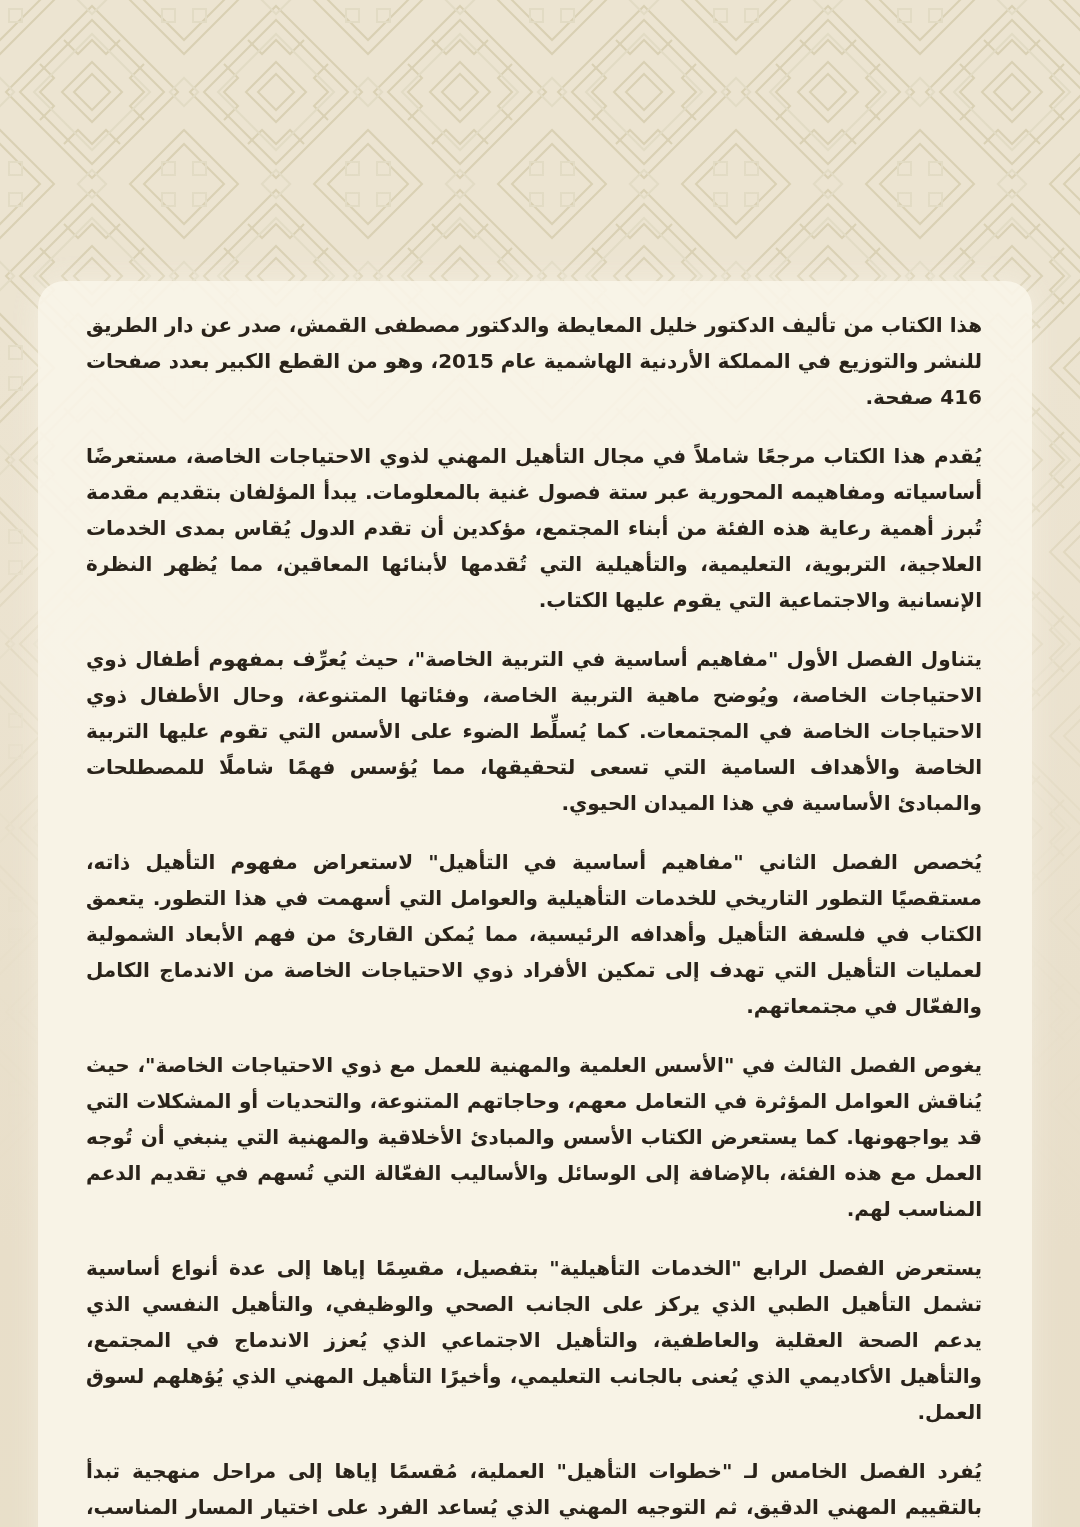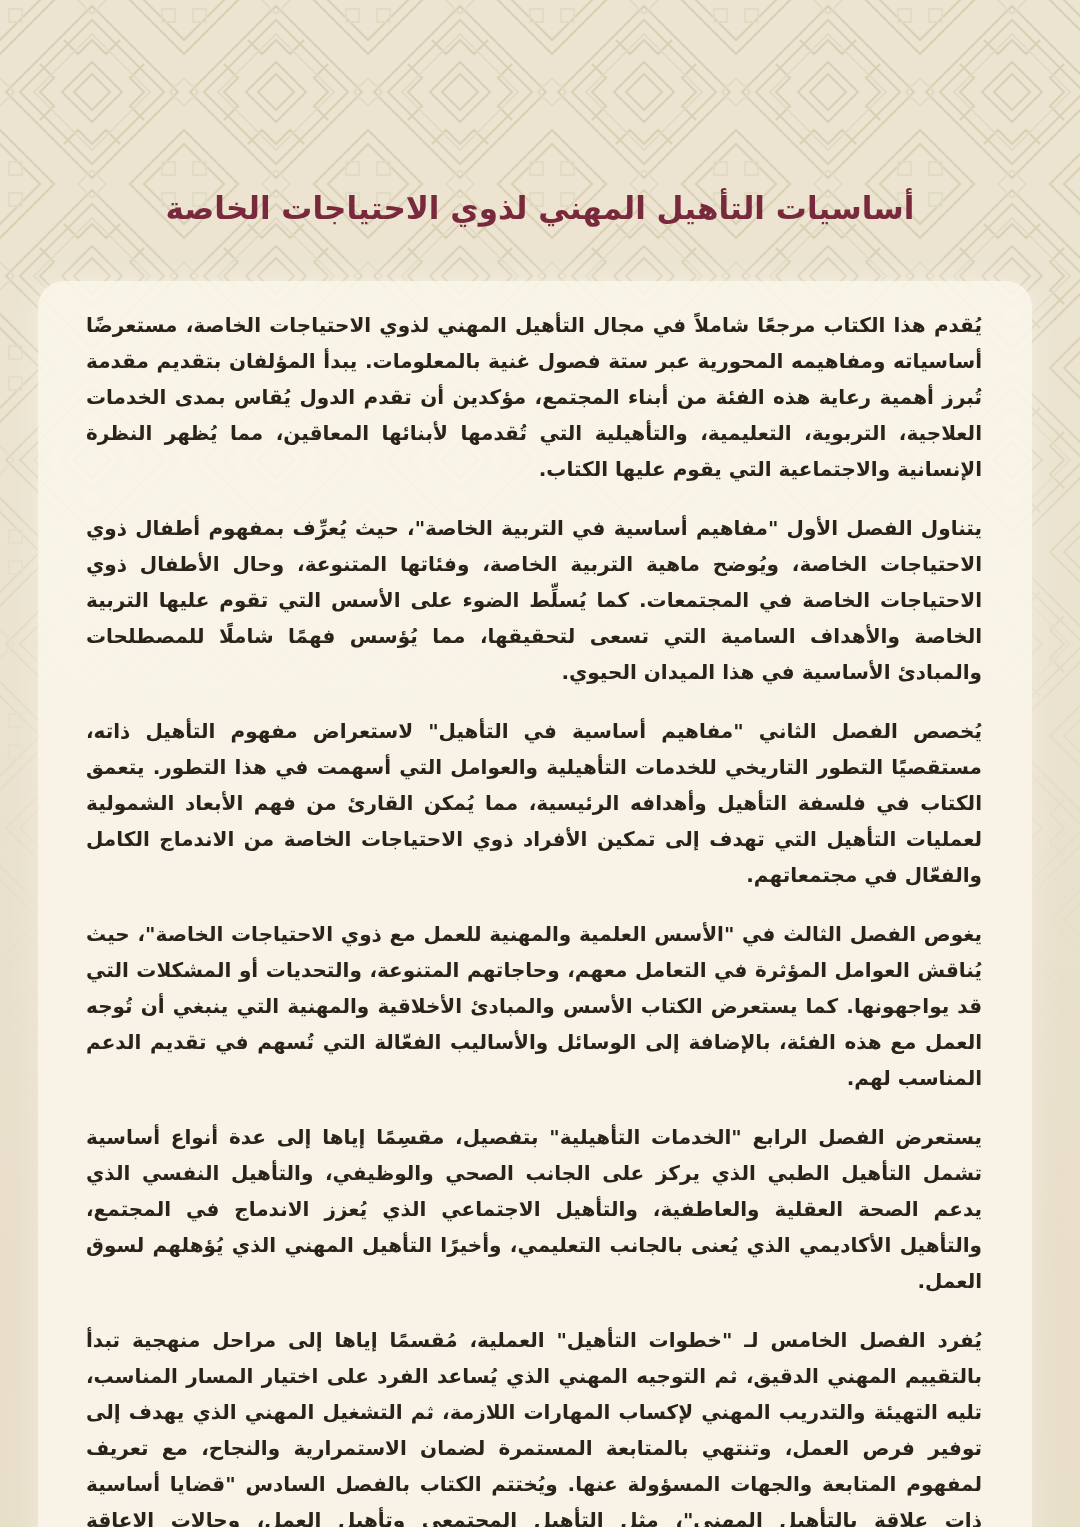--- a/index.html
+++ b/index.html
@@ -97,23 +97,23 @@
           <rect x="9" y="162" width="13" height="13"></rect>
           <rect x="162" y="162" width="13" height="13"></rect>
         </g>
       </pattern>
     </defs>
     <rect width="1080" height="1527" fill="url(#geo)"></rect>
   </svg>
 
   <div class="pattern-fade"></div>
 
-  <h1 class="page-title" dir="rtl">أساسيات التأهيل المهني لذوي الاحتياجات الخاصة</h1>
 
   <div class="content-panel">
+    <p class="para" dir="rtl">هذا الكتاب من تأليف الدكتور خليل المعايطة والدكتور مصطفى القمش، صدر عن دار الطريق للنشر والتوزيع في المملكة الأردنية الهاشمية عام 2015، وهو من القطع الكبير بعدد صفحات 416 صفحة.</p>
     <p class="para" dir="rtl">يُقدم هذا الكتاب مرجعًا شاملاً في مجال التأهيل المهني لذوي الاحتياجات الخاصة، مستعرضًا أساسياته ومفاهيمه المحورية عبر ستة فصول غنية بالمعلومات. يبدأ المؤلفان بتقديم مقدمة تُبرز أهمية رعاية هذه الفئة من أبناء المجتمع، مؤكدين أن تقدم الدول يُقاس بمدى الخدمات العلاجية، التربوية، التعليمية، والتأهيلية التي تُقدمها لأبنائها المعاقين، مما يُظهر النظرة الإنسانية والاجتماعية التي يقوم عليها الكتاب.</p>
     <p class="para" dir="rtl">يتناول الفصل الأول "مفاهيم أساسية في التربية الخاصة"، حيث يُعرِّف بمفهوم أطفال ذوي الاحتياجات الخاصة، ويُوضح ماهية التربية الخاصة، وفئاتها المتنوعة، وحال الأطفال ذوي الاحتياجات الخاصة في المجتمعات. كما يُسلِّط الضوء على الأسس التي تقوم عليها التربية الخاصة والأهداف السامية التي تسعى لتحقيقها، مما يُؤسس فهمًا شاملًا للمصطلحات والمبادئ الأساسية في هذا الميدان الحيوي.</p>
     <p class="para" dir="rtl">يُخصص الفصل الثاني "مفاهيم أساسية في التأهيل" لاستعراض مفهوم التأهيل ذاته، مستقصيًا التطور التاريخي للخدمات التأهيلية والعوامل التي أسهمت في هذا التطور. يتعمق الكتاب في فلسفة التأهيل وأهدافه الرئيسية، مما يُمكن القارئ من فهم الأبعاد الشمولية لعمليات التأهيل التي تهدف إلى تمكين الأفراد ذوي الاحتياجات الخاصة من الاندماج الكامل والفعّال في مجتمعاتهم.</p>
     <p class="para" dir="rtl">يغوص الفصل الثالث في "الأسس العلمية والمهنية للعمل مع ذوي الاحتياجات الخاصة"، حيث يُناقش العوامل المؤثرة في التعامل معهم، وحاجاتهم المتنوعة، والتحديات أو المشكلات التي قد يواجهونها. كما يستعرض الكتاب الأسس والمبادئ الأخلاقية والمهنية التي ينبغي أن تُوجه العمل مع هذه الفئة، بالإضافة إلى الوسائل والأساليب الفعّالة التي تُسهم في تقديم الدعم المناسب لهم.</p>
     <p class="para" dir="rtl">يستعرض الفصل الرابع "الخدمات التأهيلية" بتفصيل، مقسِمًا إياها إلى عدة أنواع أساسية تشمل التأهيل الطبي الذي يركز على الجانب الصحي والوظيفي، والتأهيل النفسي الذي يدعم الصحة العقلية والعاطفية، والتأهيل الاجتماعي الذي يُعزز الاندماج في المجتمع، والتأهيل الأكاديمي الذي يُعنى بالجانب التعليمي، وأخيرًا التأهيل المهني الذي يُؤهلهم لسوق العمل.</p>
     <p class="para" dir="rtl">يُفرد الفصل الخامس لـ "خطوات التأهيل" العملية، مُقسمًا إياها إلى مراحل منهجية تبدأ بالتقييم المهني الدقيق، ثم التوجيه المهني الذي يُساعد الفرد على اختيار المسار المناسب، تليه التهيئة والتدريب المهني لإكساب المهارات اللازمة، ثم التشغيل المهني الذي يهدف إلى توفير فرص العمل، وتنتهي بالمتابعة المستمرة لضمان الاستمرارية والنجاح، مع تعريف لمفهوم المتابعة والجهات المسؤولة عنها. ويُختتم الكتاب بالفصل السادس "قضايا أساسية ذات علاقة بالتأهيل المهني"، مثل التأهيل المجتمعي وتأهيل العمل، وحالات الإعاقة المختلفة، والتأهيل المهني للنساء المعاقات، ودور العلاج بالعمل، والتأهيل في المناطق الريفية.</p>
   </div>
 
 </div>
 

